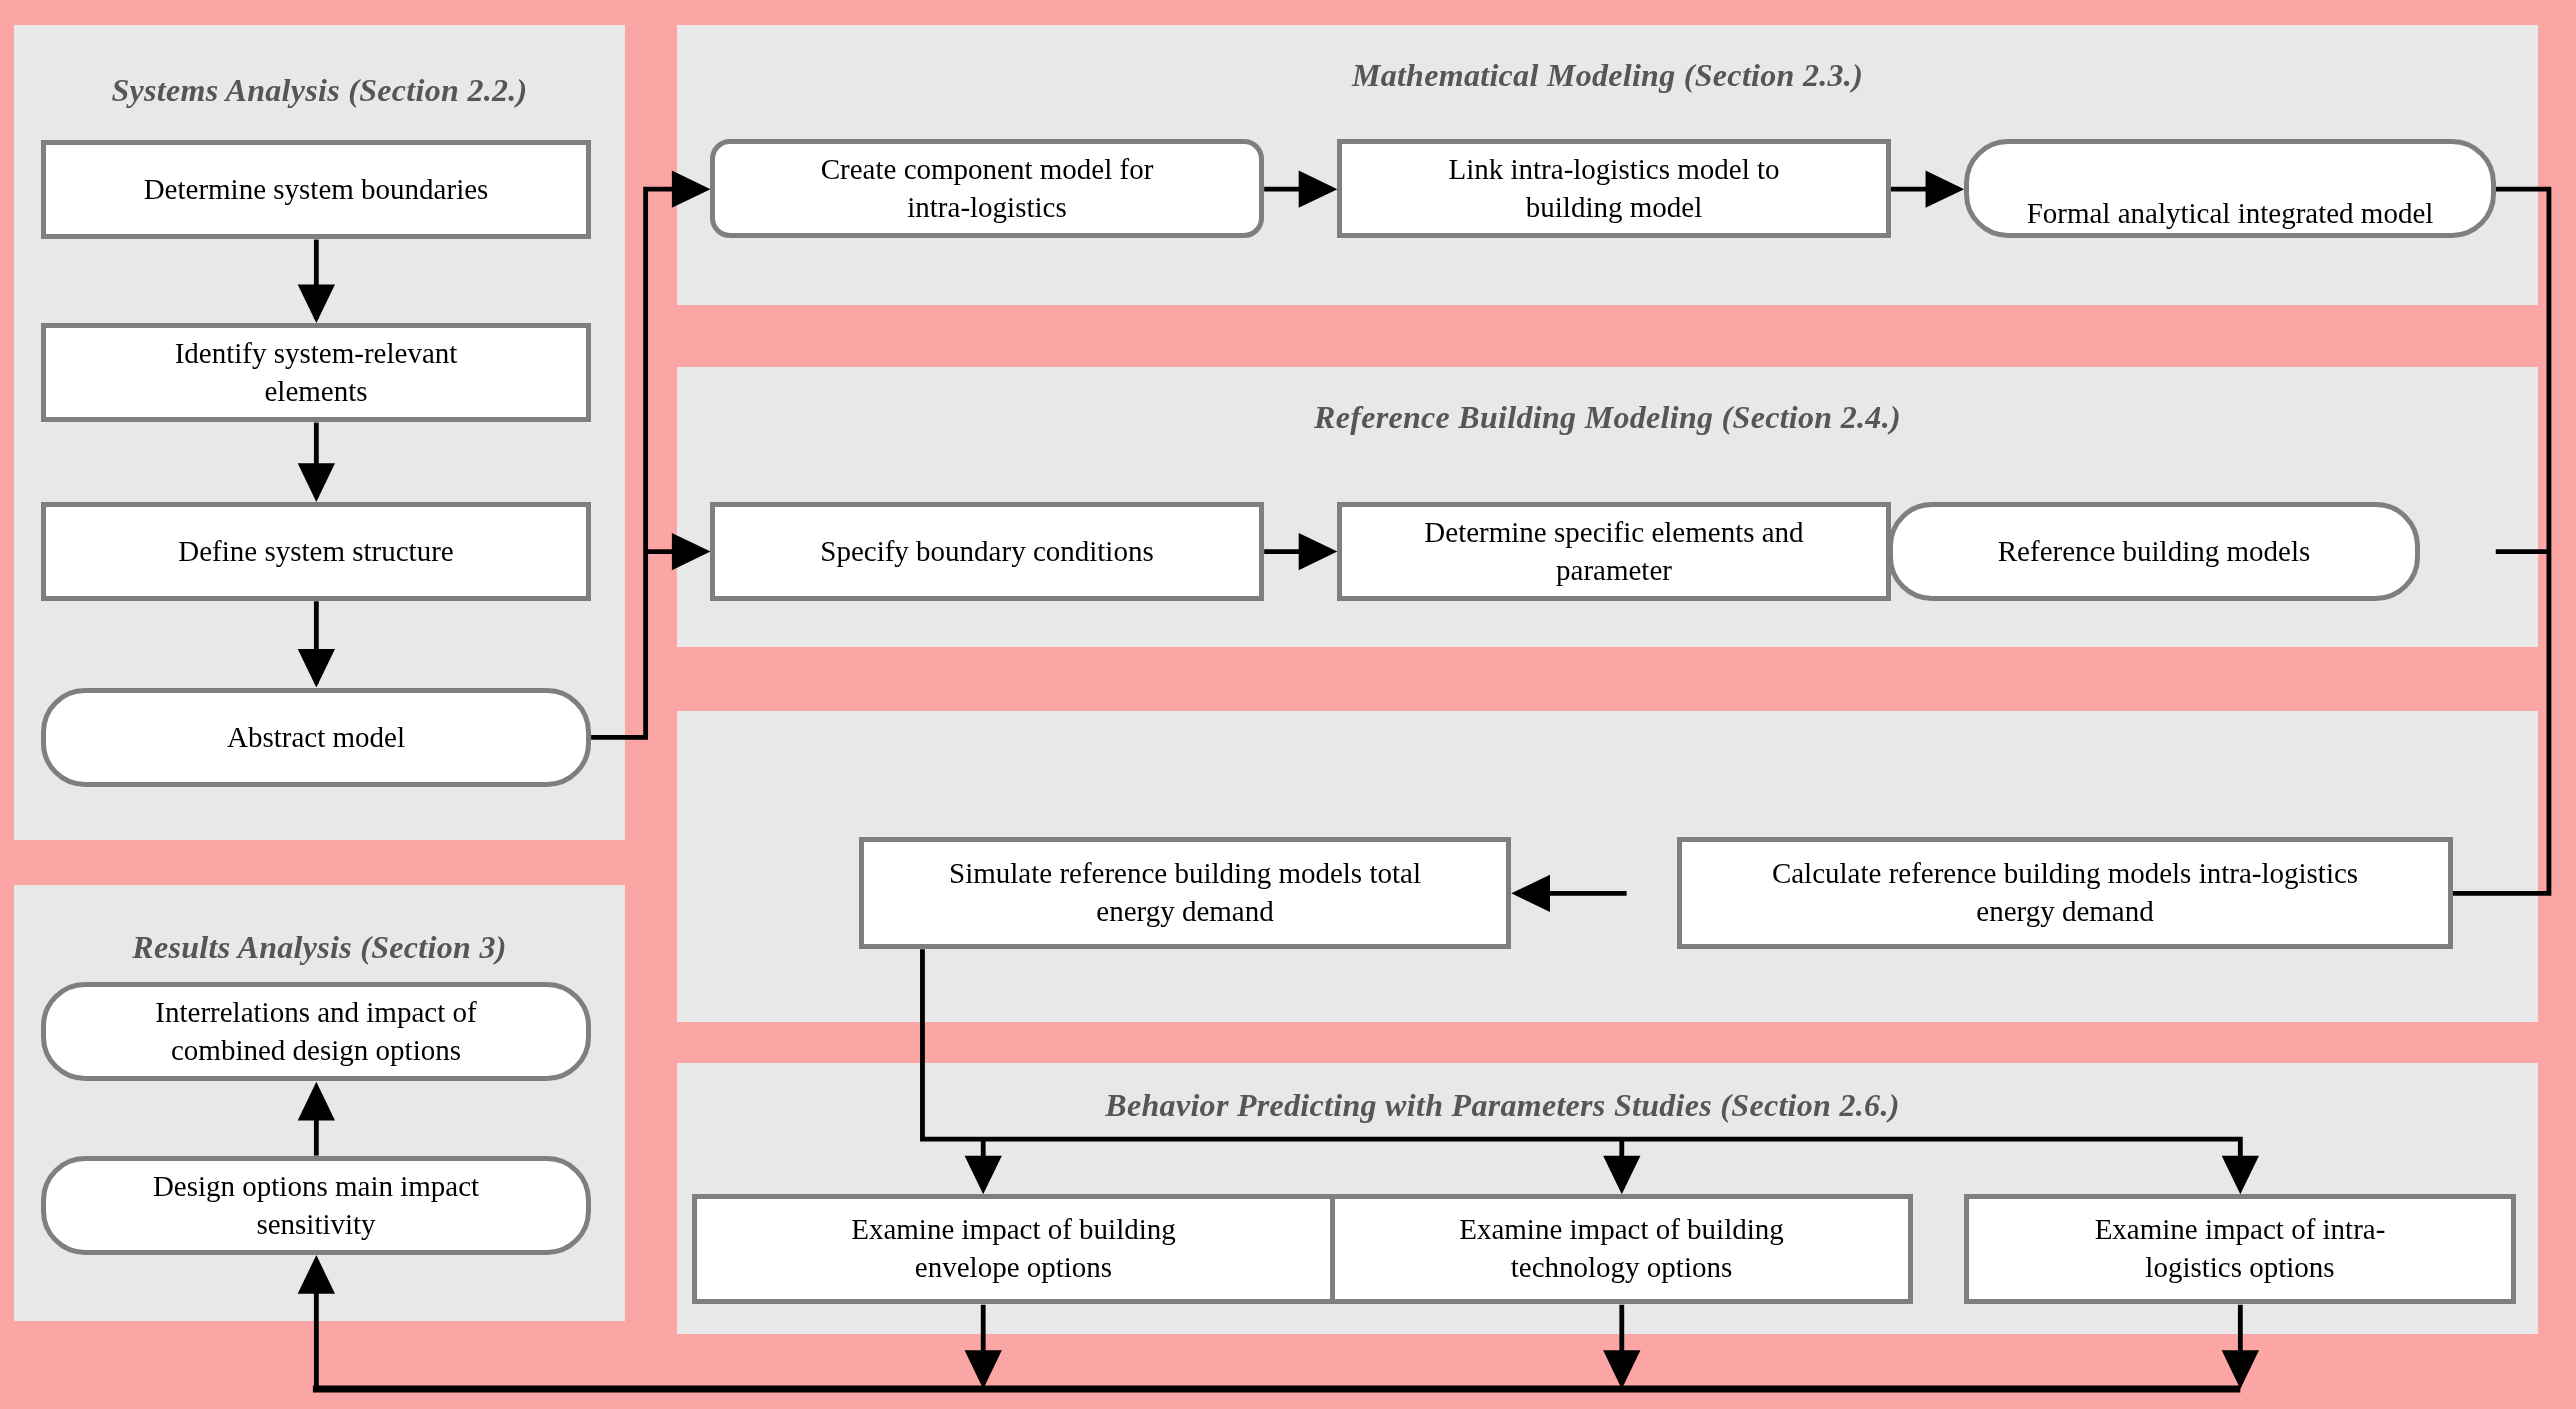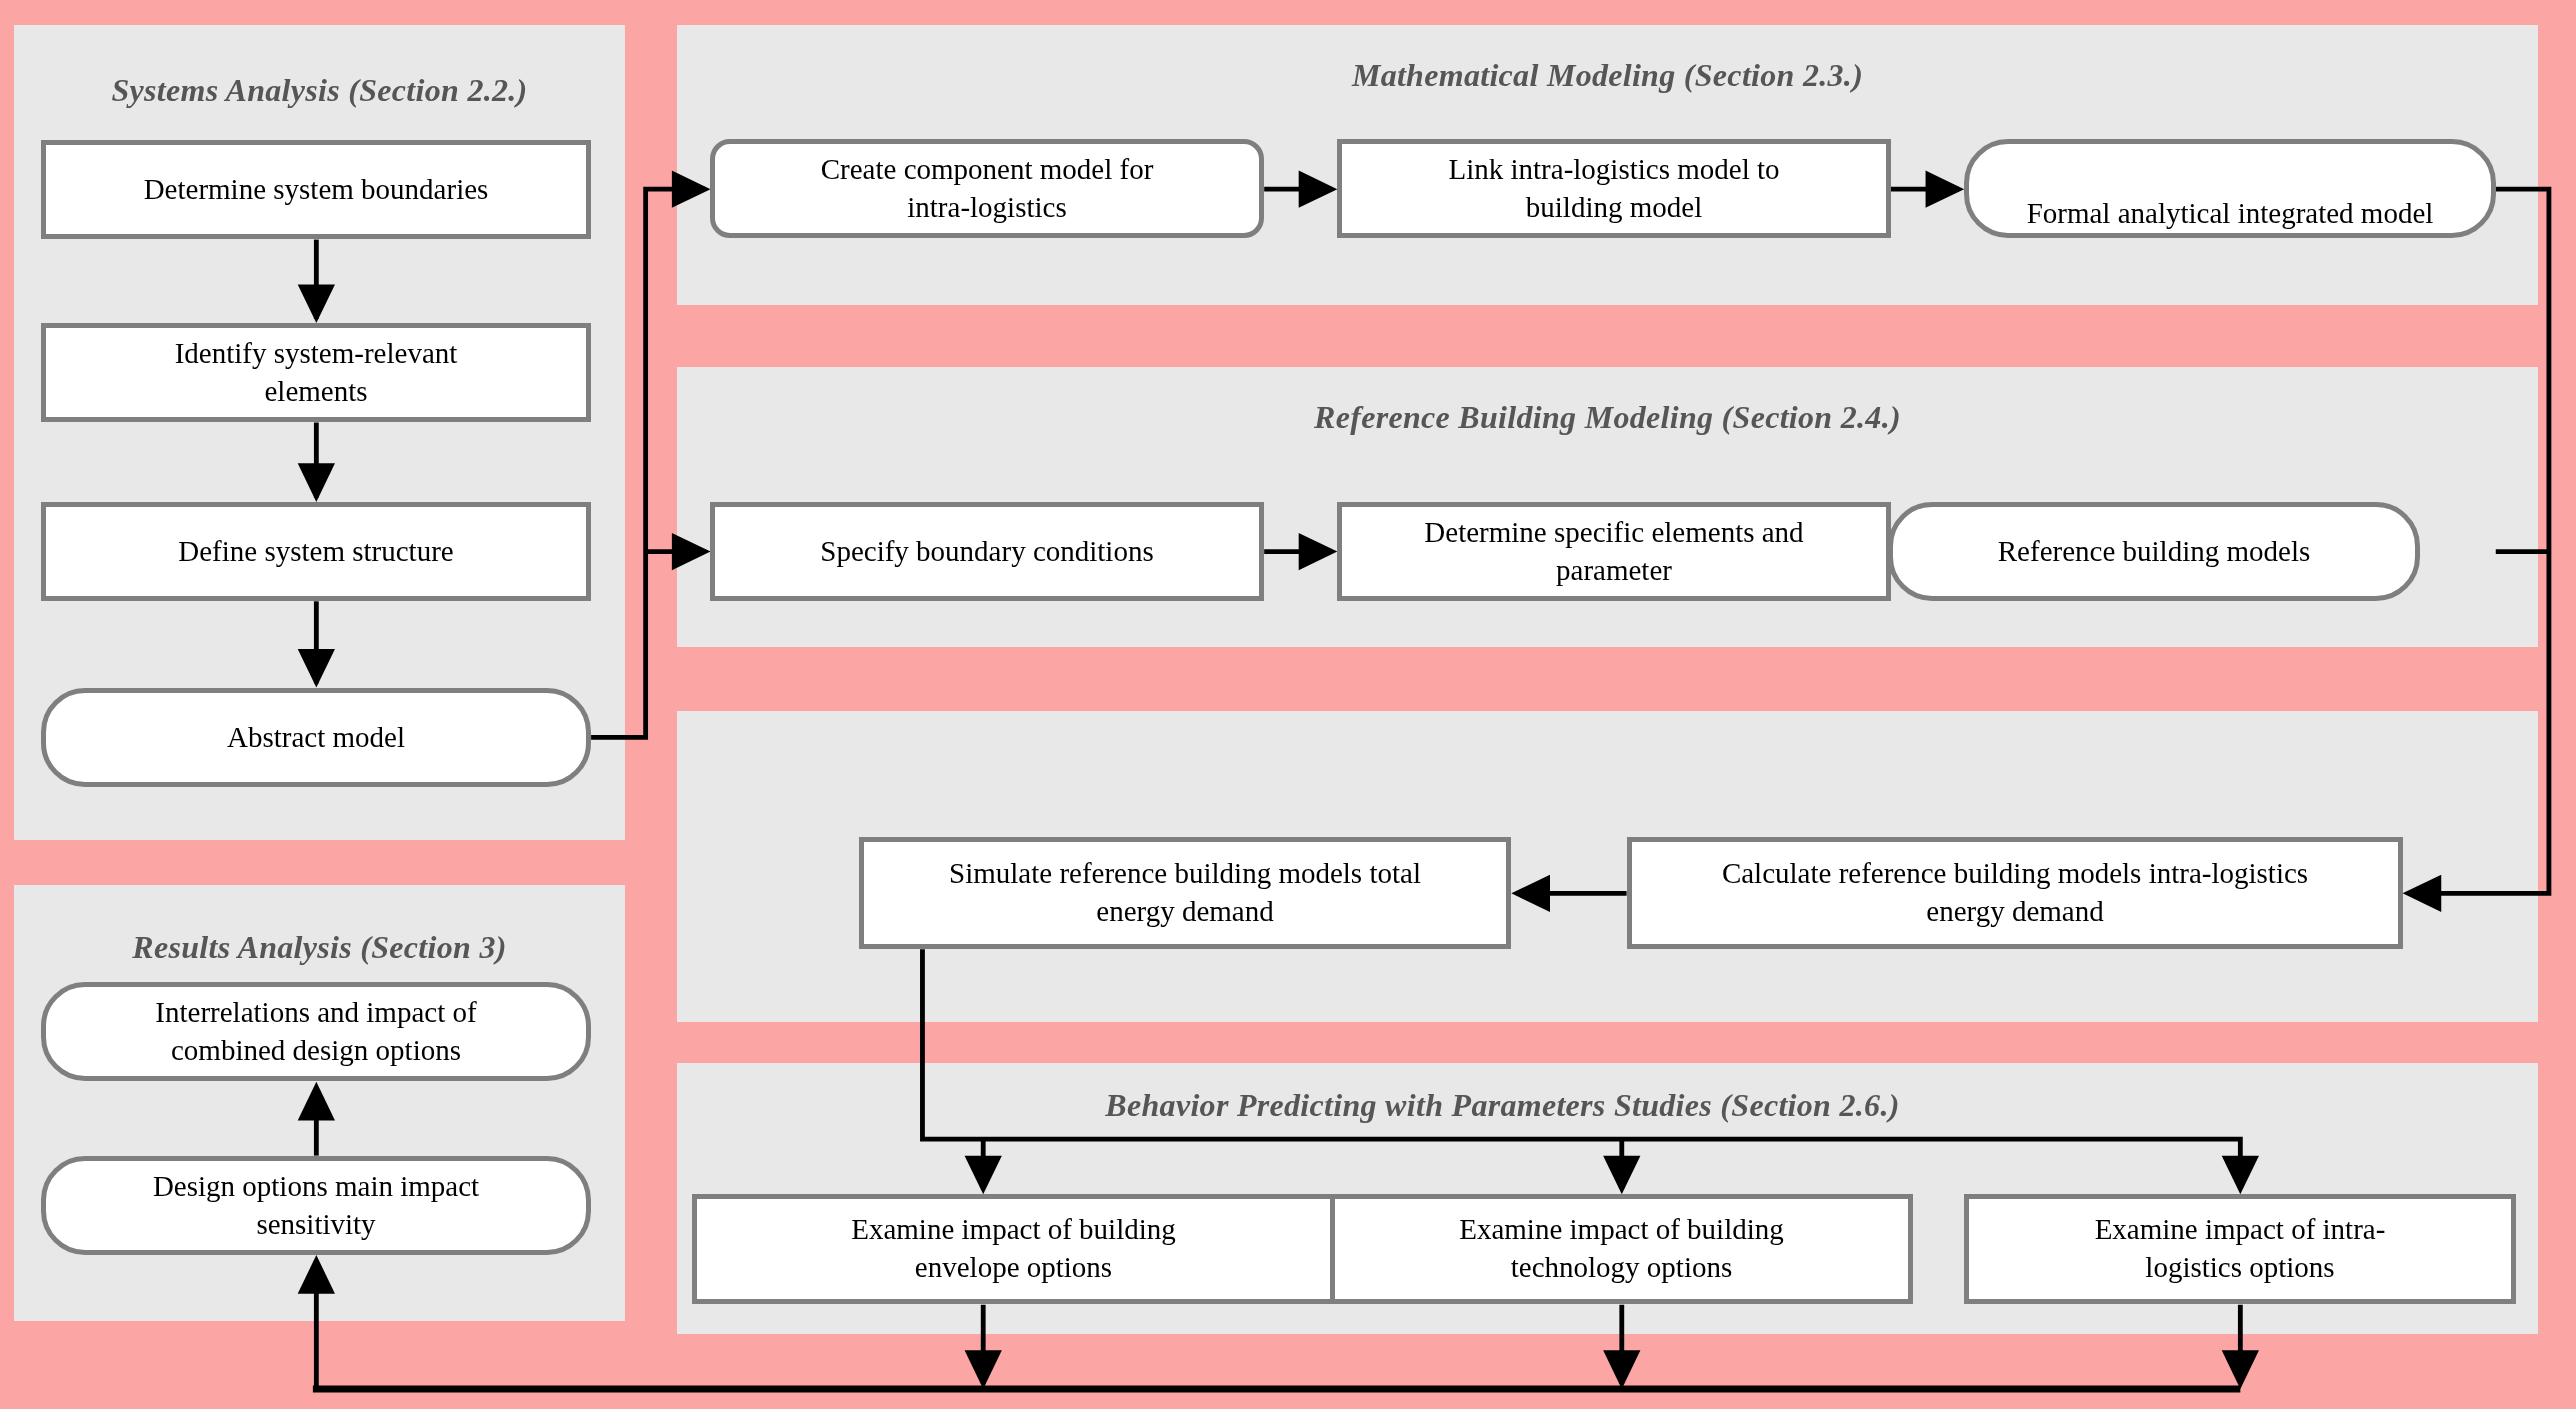--- a/index.html
+++ b/index.html
@@ -191,21 +191,21 @@
   <div class="box" style="left:1337px;top:502px;width:554px;height:99px;">
       <span style="max-width:456px;">Determine specific elements and parameter</span>
     </div>
   <div class="box rounded" style="left:1888px;top:502px;width:532px;height:99px;text-align:right;">
       <span>Reference building models</span>
     </div>
 
   <div class="box" style="left:859px;top:837px;width:652px;height:112px;">
       <span style="max-width:504px;">Simulate reference building models total energy demand</span>
     </div>
-  <div class="box" style="left:1627px;top:837px;width:776px;height:112px;">
+  <div class="box" style="left:1677px;top:837px;width:776px;height:112px;">
       <span style="max-width:621px;">Calculate reference building models intra-logistics energy demand</span>
     </div>
 
   <div class="box" style="left:692px;top:1194px;width:643px;height:110px;">
       <span style="max-width:387px;">Examine impact of building envelope options</span>
     </div>
   <div class="box" style="left:1330px;top:1194px;width:583px;height:110px;">
       <span style="max-width:387px;">Examine impact of building technology options</span>
     </div>
   <div class="box" style="left:1964px;top:1194px;width:552px;height:110px;">

